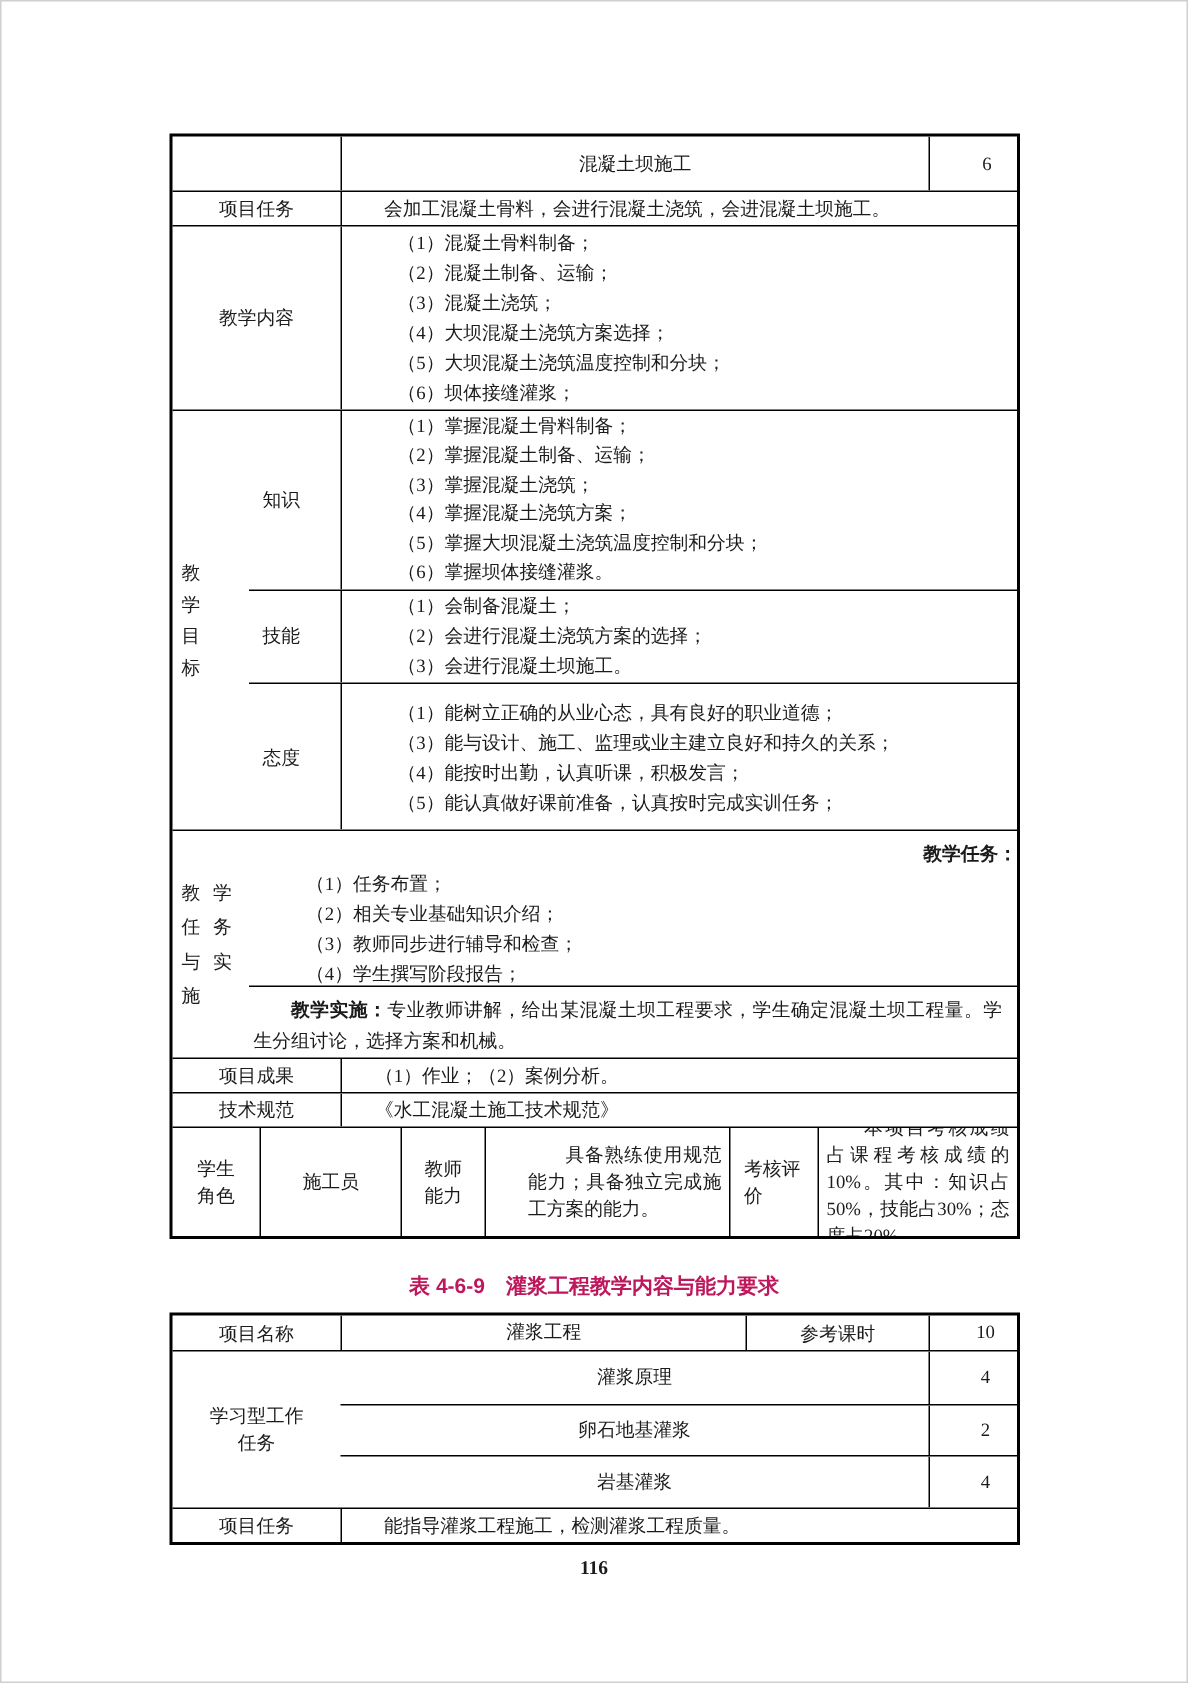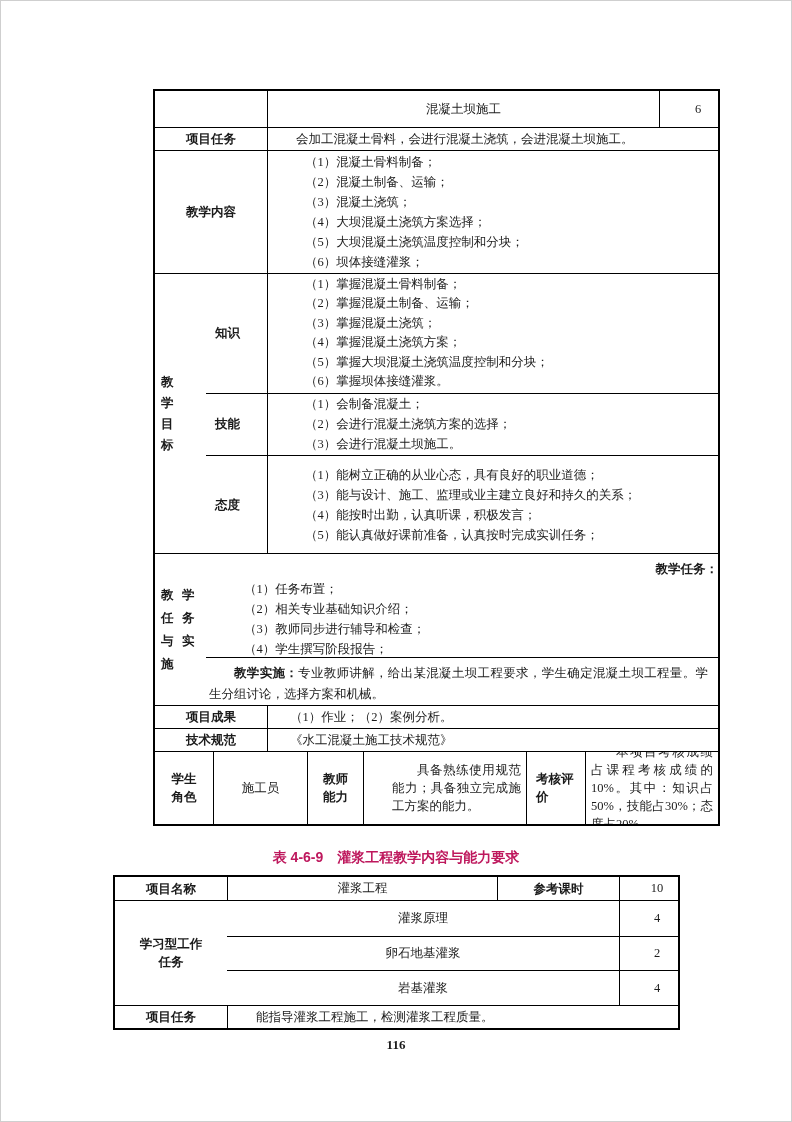--- a/index.html
+++ b/index.html
@@ -16,36 +16,36 @@
   }
   .tbl {
     position: absolute;
     left: 113px;
     width: 567px;
     border: 2px solid #000;
     display: flex;
     flex-direction: column;
     background: #fff;
   }
-  .tbl1 { top: 89px; margin-left: 40px; }
+  .tbl1 { top: 89px; }
   .tbl2 { top: 875px; }
   .row { display: flex; border-top: 1px solid #000; overflow: hidden; }
   .row:first-child { border-top: none; }
   .cell {
     border-left: 1px solid #000;
     display: flex; align-items: center;
     overflow: hidden;
   }
   .cell:first-child { border-left: none; }
   .subcol { flex: 1 1 auto; display: flex; flex-direction: column; min-width: 0; }
   .subrow { display: flex; border-top: 1px solid #000; overflow: hidden; }
   .subrow:first-child { border-top: none; }
   .lbl {
     font-family: "Liberation Sans", sans-serif;
-    font-weight: bold;
+    font-weight: normal;
     justify-content: center;
     text-align: center;
     line-height: 18px;
   }
   .lbl-left { justify-content: flex-start; padding-left: 9px; text-align: left; }
   .vert { flex-direction: column; justify-content: center; align-items: flex-start; padding-left: 6px; }
   .vert div { line-height: 21px; }
   .vert2 div { line-height: 23px; word-spacing: 5px; white-space: pre; text-align: center; }
   .flex1 { flex: 1 1 auto; min-width: 0; }
   .items { list-style: none; width: 100%; }

